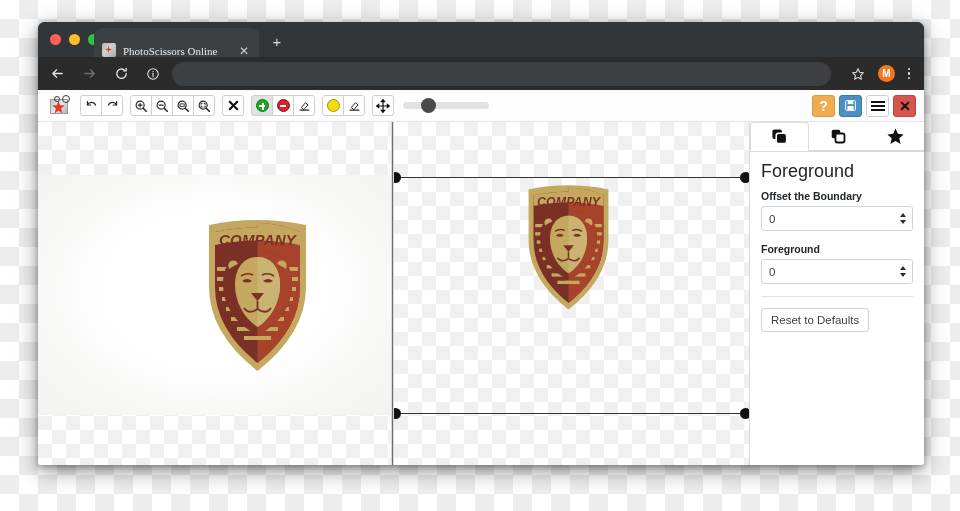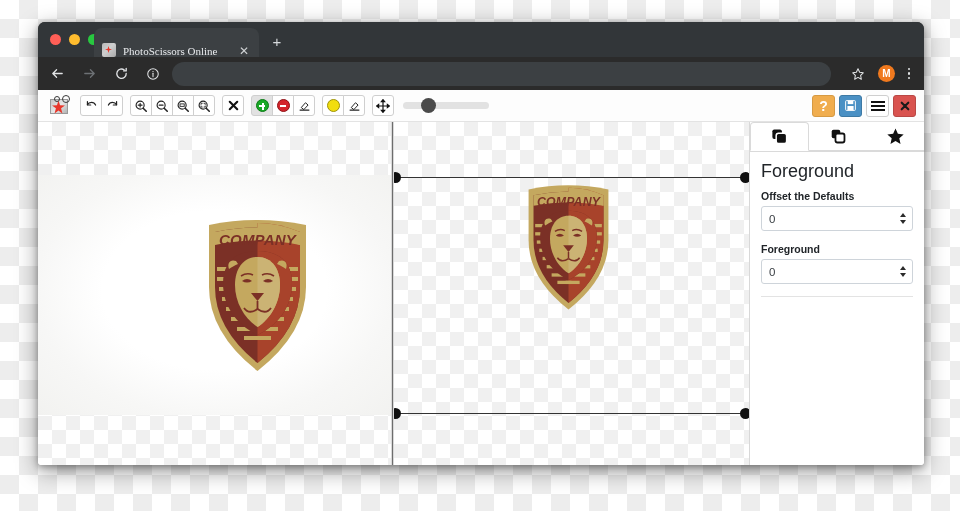--- a/index.html
+++ b/index.html
@@ -753,39 +753,40 @@
             <div class="ptab">
               <svg width="19" height="19" viewBox="0 0 20 20">
                 <path d="M10 1.6 L12.5 7.2 L18.6 7.8 L14 11.9 L15.3 18 L10 14.8 L4.7 18 L6 11.9 L1.4 7.8 L7.5 7.2 Z" fill="#111"></path>
               </svg>
             </div>
           </div>
 
           <div class="panel-body">
             <div class="panel-title">Foreground</div>
 
-            <div class="field-label">Offset the Defaults</div>
+            <div class="field-label">Offset the Boundary</div>
             <div class="spinner">
               <span class="val">0</span>
               <span class="arrows">
                 <i class="up"></i>
                   <i class="down"></i>
               </span>
             </div>
 
             <div class="field-label">Foreground</div>
             <div class="spinner">
               <span class="val">0</span>
               <span class="arrows">
                 <i class="up"></i>
                   <i class="down"></i>
               </span>
             </div>
 
             <div class="divider-h"></div>
 
+            <div class="reset-btn">Reset to Defaults</div>
           </div>
         </div>
 
       </div>
     </div>
   </div>
 </div>
 
 </body></html>

